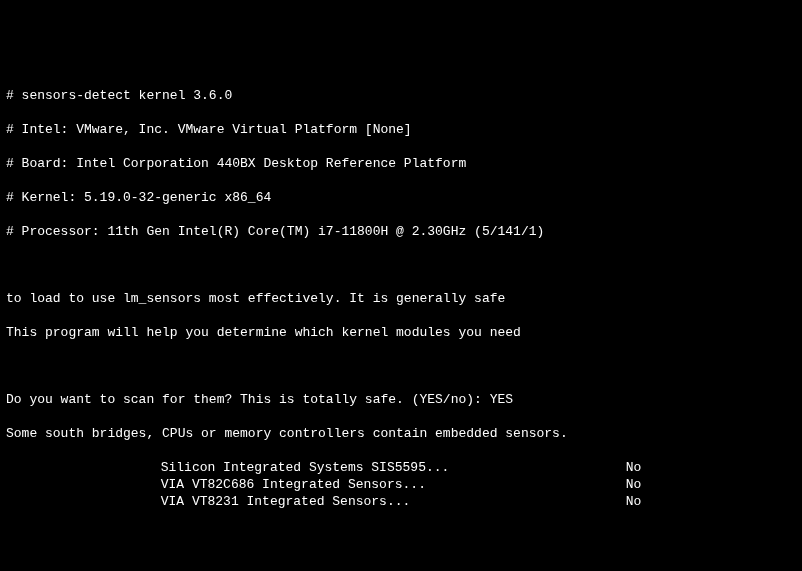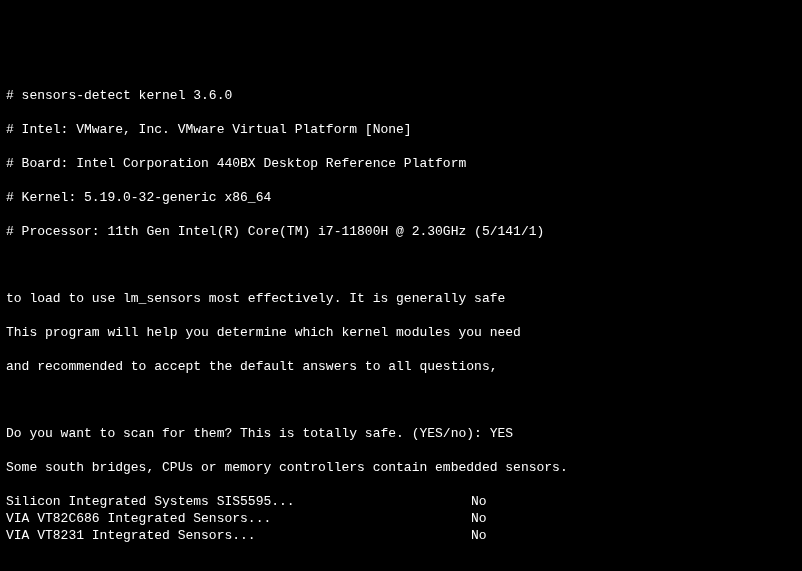--- a/index.html
+++ b/index.html
@@ -9,39 +9,38 @@
       font-family: "Courier New", Courier, monospace;
       font-size: 13px;
       line-height: 1.3;
       padding: 4px 6px;
       width: 802px;
       height: 571px;
       overflow: hidden;
       white-space: pre;
     }
     .line { display: block; }
-    .scan-row { display: flex; }
+    .scan-row { display: flex; justify-content: center; }
     .scan-name { width: 465px; }
     .scan-result { }
   </style>
 </head>
 <body>
 
 
 
 <div>
 <span class="line"># sensors-detect kernel 3.6.0</span>
 <span class="line"># Intel: VMware, Inc. VMware Virtual Platform [None]</span>
 <span class="line"># Board: Intel Corporation 440BX Desktop Reference Platform</span>
 <span class="line"># Kernel: 5.19.0-32-generic x86_64</span>
 <span class="line"># Processor: 11th Gen Intel(R) Core(TM) i7-11800H @ 2.30GHz (5/141/1)</span>
 <span class="line"> </span>
 <span class="line">to load to use lm_sensors most effectively. It is generally safe</span>
 <span class="line">This program will help you determine which kernel modules you need</span>
-<span class="line">and recommended to accept the default answers to all questions,</span>
 <span class="line"> </span>
 <span class="line"><span>Do you want to scan for them? This is totally safe. (YES/no): </span><span>YES</span></span>
 <span class="line">Some south bridges, CPUs or memory controllers contain embedded sensors.</span>
 <div id="scan-rows"><div class="scan-row"><span class="scan-name">Silicon Integrated Systems SIS5595...</span><span class="scan-result">No</span></div><div class="scan-row"><span class="scan-name">VIA VT82C686 Integrated Sensors...</span><span class="scan-result">No</span></div><div class="scan-row"><span class="scan-name">VIA VT8231 Integrated Sensors...</span><span class="scan-result">No</span></div></div>
 
 
 
 
 </div>
 

